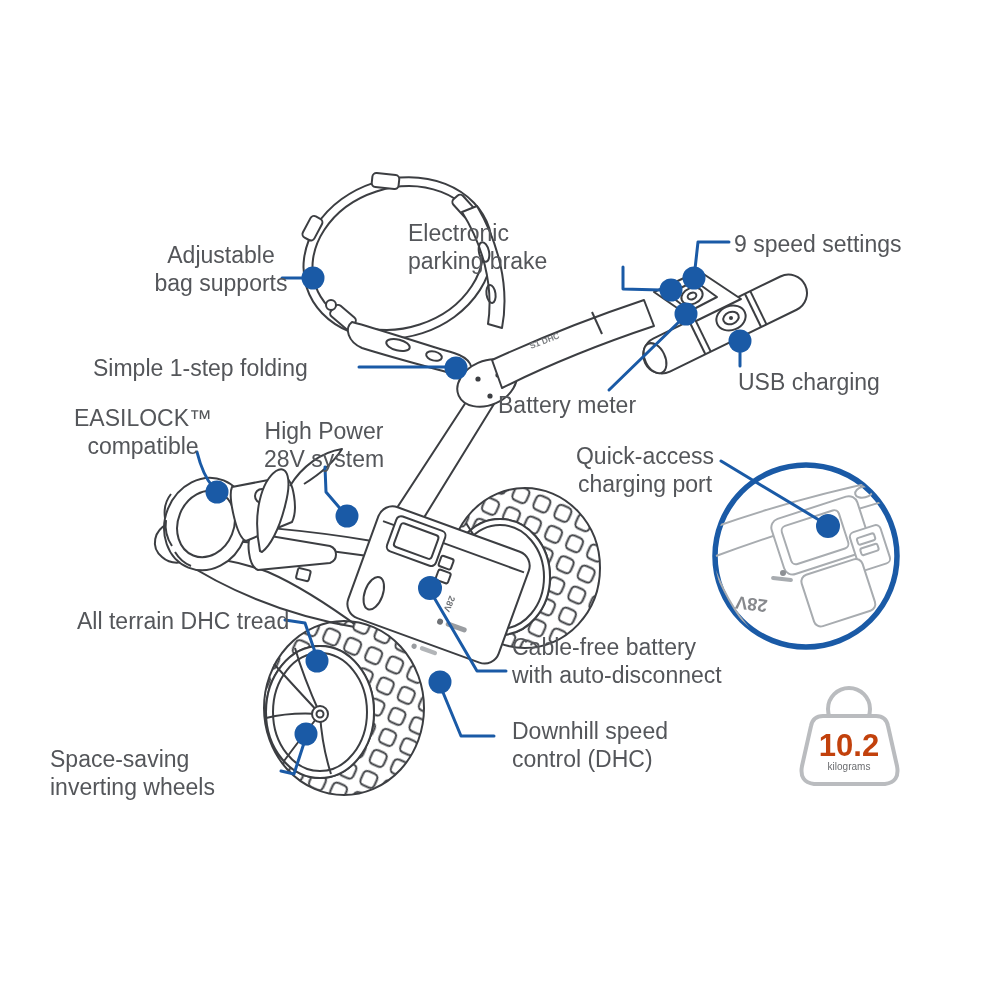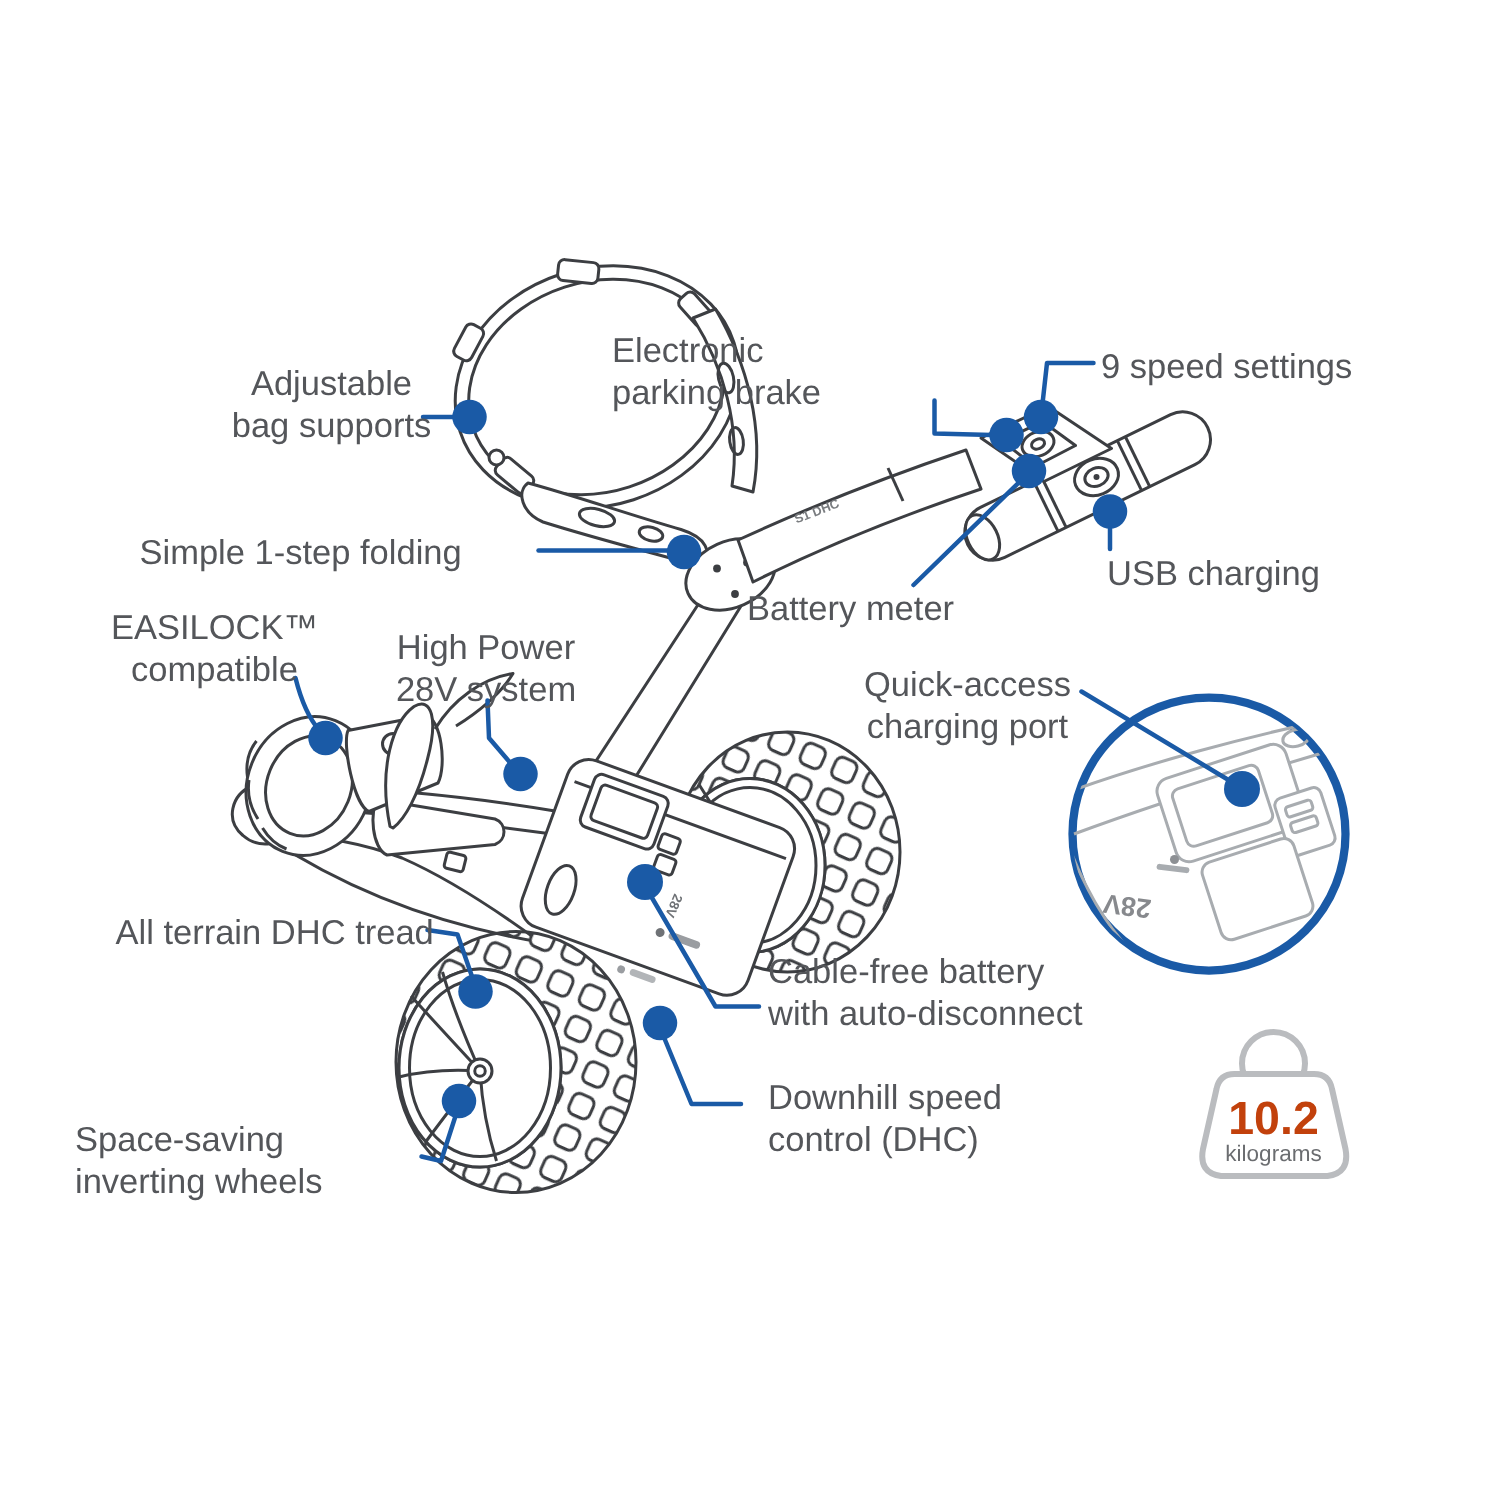--- a/index.html
+++ b/index.html
@@ -15,21 +15,21 @@
     line-height:28px;
     white-space:pre-line;
     letter-spacing:0px;
   }
   .al-right{text-align:left;}
   .al-center{text-align:center;}
   .weight-value{
     position:absolute;color:#c2410c;font-weight:bold;font-size:31px;letter-spacing:0px;text-align:center;
   }
   .weight-unit{
-    position:absolute;color:#6b6d70;font-size:15px;text-align:center;
+    position:absolute;color:#6b6d70;font-size:10px;text-align:center;
   }
 </style>
 </head>
 <body>
 
 <div class="canvas">
 
   <svg class="art" width="1000" height="1000" viewBox="0 0 1000 1000">
     <defs>
       <pattern id="tread" width="23" height="23" patternUnits="userSpaceOnUse" patternTransform="rotate(24)">

